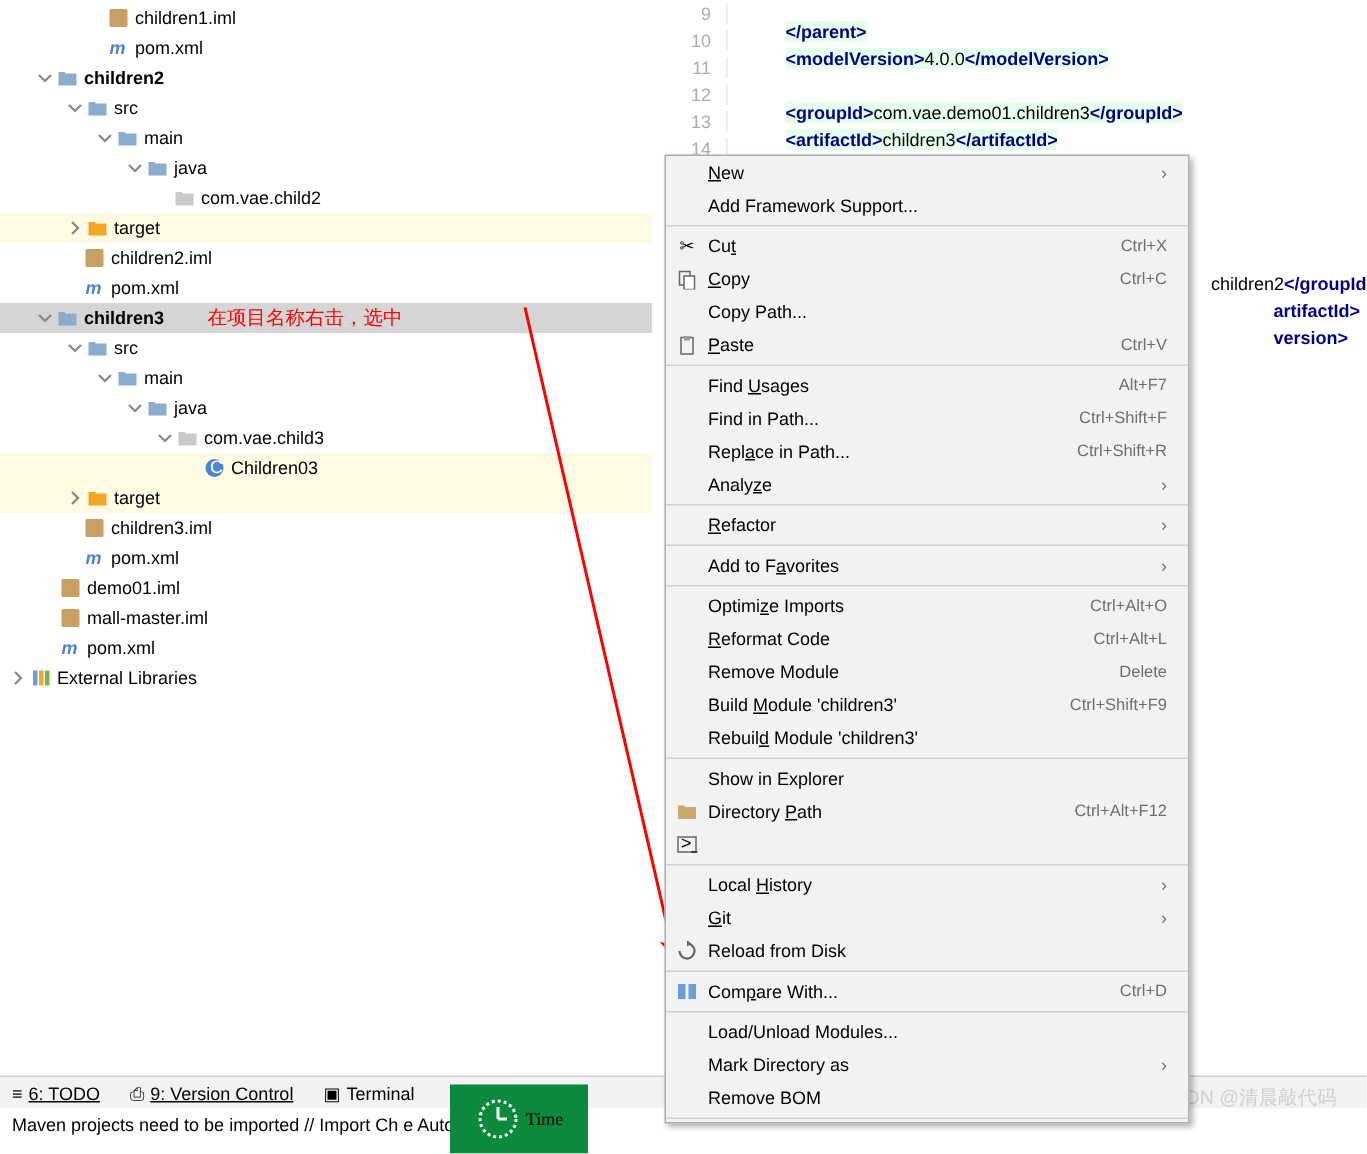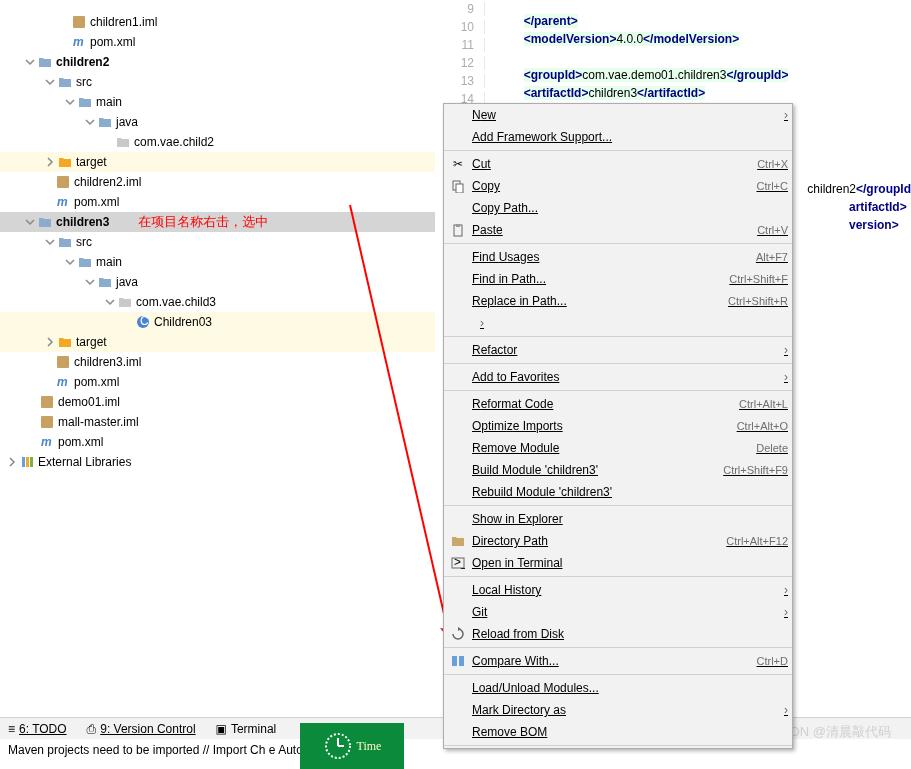--- a/index.html
+++ b/index.html
@@ -1,50 +1,50 @@
 <!DOCTYPE html>
 <html><head>
 <meta charset="utf-8">
 <style>
 * { margin: 0; padding: 0; box-sizing: border-box; font-family: -apple-system, "Segoe UI", Arial, sans-serif; font-size: 12px; }
 body { background: #fff; width: 911px; height: 769px; overflow: hidden; position: relative; }
 .ide-container { display: flex; height: 720px; }
-.project-tree { width: 435px; background: #fff; overflow: hidden; padding-top: 12px; }
+.project-tree { width: 435px; background: #fff; overflow: hidden; padding-top: 2px; }
 .tree-row { display: flex; align-items: center; height: 20px; padding-left: 0; white-space: nowrap; }
 .tree-row.selected { background: #d5d5d5; }
 .tree-row.highlighted { background: #fffae3; text-align: right; }
 .expand-icon { width: 12px; height: 12px; display: inline-flex; align-items: center; justify-content: center; margin-right: 2px; color: #888; }
 .folder-icon { width: 14px; height: 14px; display: inline-flex; margin-right: 4px; }
 .folder-icon.blue svg path { fill: #8aadce; }
 .folder-icon.orange svg path { fill: #f5a623; }
 .file-icon { width: 14px; height: 14px; display: inline-flex; margin-right: 4px; }
 .node-label { color: #000; }
 .node-label.bold { font-weight: bold; }
 .annotation { color: red; font-family: "SimSun", serif; font-size: 13px; margin-left: 29px; }
 .editor { flex: 1; background: #fff; font-family: Consolas, monospace; font-size: 12px; overflow: hidden; }
 .editor-line { display: flex; height: 18px; align-items: center; }
 .gutter { width: 50px; text-align: right; padding-right: 10px; color: #adadad; border-right: 1px solid #e8e8e8; }
 .code { padding-left: 12px; white-space: pre; margin-top: 24px; }
 .tag { color: #000080; font-weight: bold; }
 .text { color: #000000; }
 .hl-bg { background: #e6ffed; display: inline; }
 .context-menu { position: absolute; left: 443px; top: 103px; width: 350px; background: #f2f2f2; border: 1px solid #adadad; box-shadow: 2px 2px 4px rgba(0,0,0,0.3); z-index: 100; }
-.menu-item { display: flex; align-items: center; height: 22px; padding: 0 4px 0 28px; position: relative; text-decoration: underline; }
+.menu-item { display: flex; align-items: center; height: 22px; padding: 0 14px 0 28px; position: relative; }
 .menu-label { flex: 1; color: #000; }
 .menu-label .underline { text-decoration: underline; }
 .menu-shortcut { color: #6e6e6e; font-size: 11px; }
 .menu-submenu-arrow { color: #6e6e6e; margin-left: 8px; }
 .menu-separator { height: 1px; background: #d1d1d1; margin: 2px 0; }
 .menu-icon { position: absolute; left: 6px; width: 16px; height: 16px; display: flex; align-items: center; justify-content: center; }
 .highlight-box { border: 2px solid red; }
 .red-arrow { position: absolute; z-index: 50; pointer-events: none; }
 .bottom-bar { position: absolute; bottom: 30px; left: 0; right: 0; height: 22px; border-top: 1px solid #d1d1d1; background: #f2f2f2; display: flex; align-items: center; padding: 0 8px; gap: 20px; font-size: 11px; }
 .bottom-bar .tab { display: flex; align-items: center; gap: 4px; color: #000; }
 .status-bar { position: absolute; bottom: 8px; left: 0; right: 0; height: 22px; background: #fff; display: flex; align-items: center; padding: 0 8px; font-size: 11px; color: #000; }
-.clock-widget { position: absolute; bottom: 0; left: 300px; width: 104px; height: 46px; background: #0a8a3a; color: #fef9c3; display: flex; align-items: center; justify-content: center; z-index: 60; }
+.clock-widget { position: absolute; bottom: 0; left: 300px; width: 92px; height: 46px; background: #0a8a3a; color: #000000; display: flex; align-items: center; justify-content: center; z-index: 60; }
 .watermark { position: absolute; bottom: 28px; right: 20px; color: #d0d0d0; font-size: 13px; z-index: 70; }
 </style>
 </head>
 <body>
 
 <div class="ide-container">
   <div class="project-tree">
     <div class="tree-row" style="padding-left:72px">
         <span class="file-icon">
           <svg viewBox="0 0 14 14">
@@ -387,40 +387,41 @@
     </div>
   <div class="menu-item">
       <span class="menu-label">Find in Path...</span>
       <span class="menu-shortcut">Ctrl+Shift+F</span>
     </div>
   <div class="menu-item">
       <span class="menu-label">Repl<span class="underline">a</span>ce in Path...</span>
       <span class="menu-shortcut">Ctrl+Shift+R</span>
     </div>
   <div class="menu-item">
+      <span class="menu-label">Analy<span class="underline">z</span>e</span>
       <span class="menu-submenu-arrow">›</span>
     </div>
   <div class="menu-separator"></div>
   <div class="menu-item">
       <span class="menu-label"><span class="underline">R</span>efactor</span>
       <span class="menu-submenu-arrow">›</span>
     </div>
   <div class="menu-separator"></div>
   <div class="menu-item">
       <span class="menu-label">Add to F<span class="underline">a</span>vorites</span>
       <span class="menu-submenu-arrow">›</span>
     </div>
   <div class="menu-separator"></div>
+  <div class="menu-item">
+      <span class="menu-label">Optimi<span class="underline">z</span>e Imports</span>
+      <span class="menu-shortcut">Ctrl+Alt+O</span>
+    </div>
   <div class="menu-item">
       <span class="menu-label"><span class="underline">R</span>eformat Code</span>
       <span class="menu-shortcut">Ctrl+Alt+L</span>
-    </div>
-  <div class="menu-item">
-      <span class="menu-label">Optimi<span class="underline">z</span>e Imports</span>
-      <span class="menu-shortcut">Ctrl+Alt+O</span>
     </div>
   <div class="menu-item">
       <span class="menu-label">Remove Module</span>
       <span class="menu-shortcut">Delete</span>
     </div>
   <div class="menu-item">
       <span class="menu-label">Build <span class="underline">M</span>odule 'children3'</span>
       <span class="menu-shortcut">Ctrl+Shift+F9</span>
     </div>
   <div class="menu-item">
@@ -439,21 +440,20 @@
       <span class="menu-label">Directory <span class="underline">P</span>ath</span>
       <span class="menu-shortcut">Ctrl+Alt+F12</span>
     </div>
   <div class="menu-item">
       <span class="menu-icon">
         <svg width="14" height="14">
           <rect x="1" y="2" width="12" height="10" fill="none" stroke="#666"></rect>
           <text x="3" y="10" font-size="8">&gt;_</text>
         </svg>
       </span>
-      <span class="menu-label">Open in Terminal</span>
     </div>
   <div class="menu-separator"></div>
   <div class="menu-item">
       <span class="menu-label">Local <span class="underline">H</span>istory</span>
       <span class="menu-submenu-arrow">›</span>
     </div>
   <div class="menu-item">
       <span class="menu-label"><span class="underline">G</span>it</span>
       <span class="menu-submenu-arrow">›</span>
     </div>

